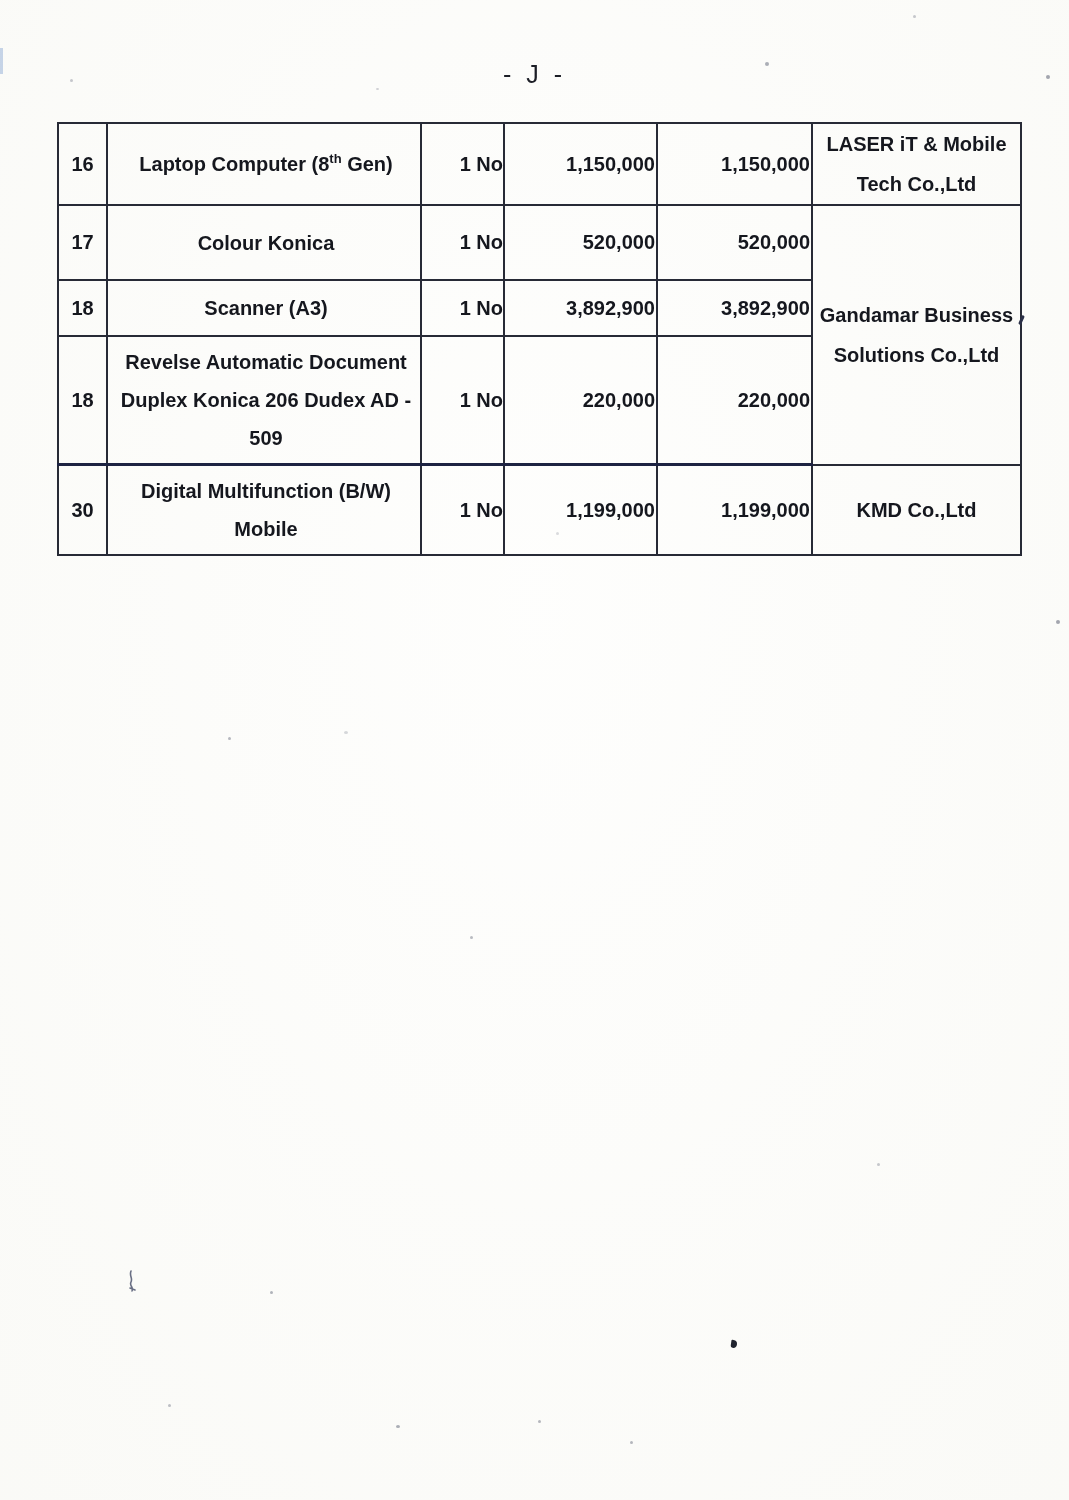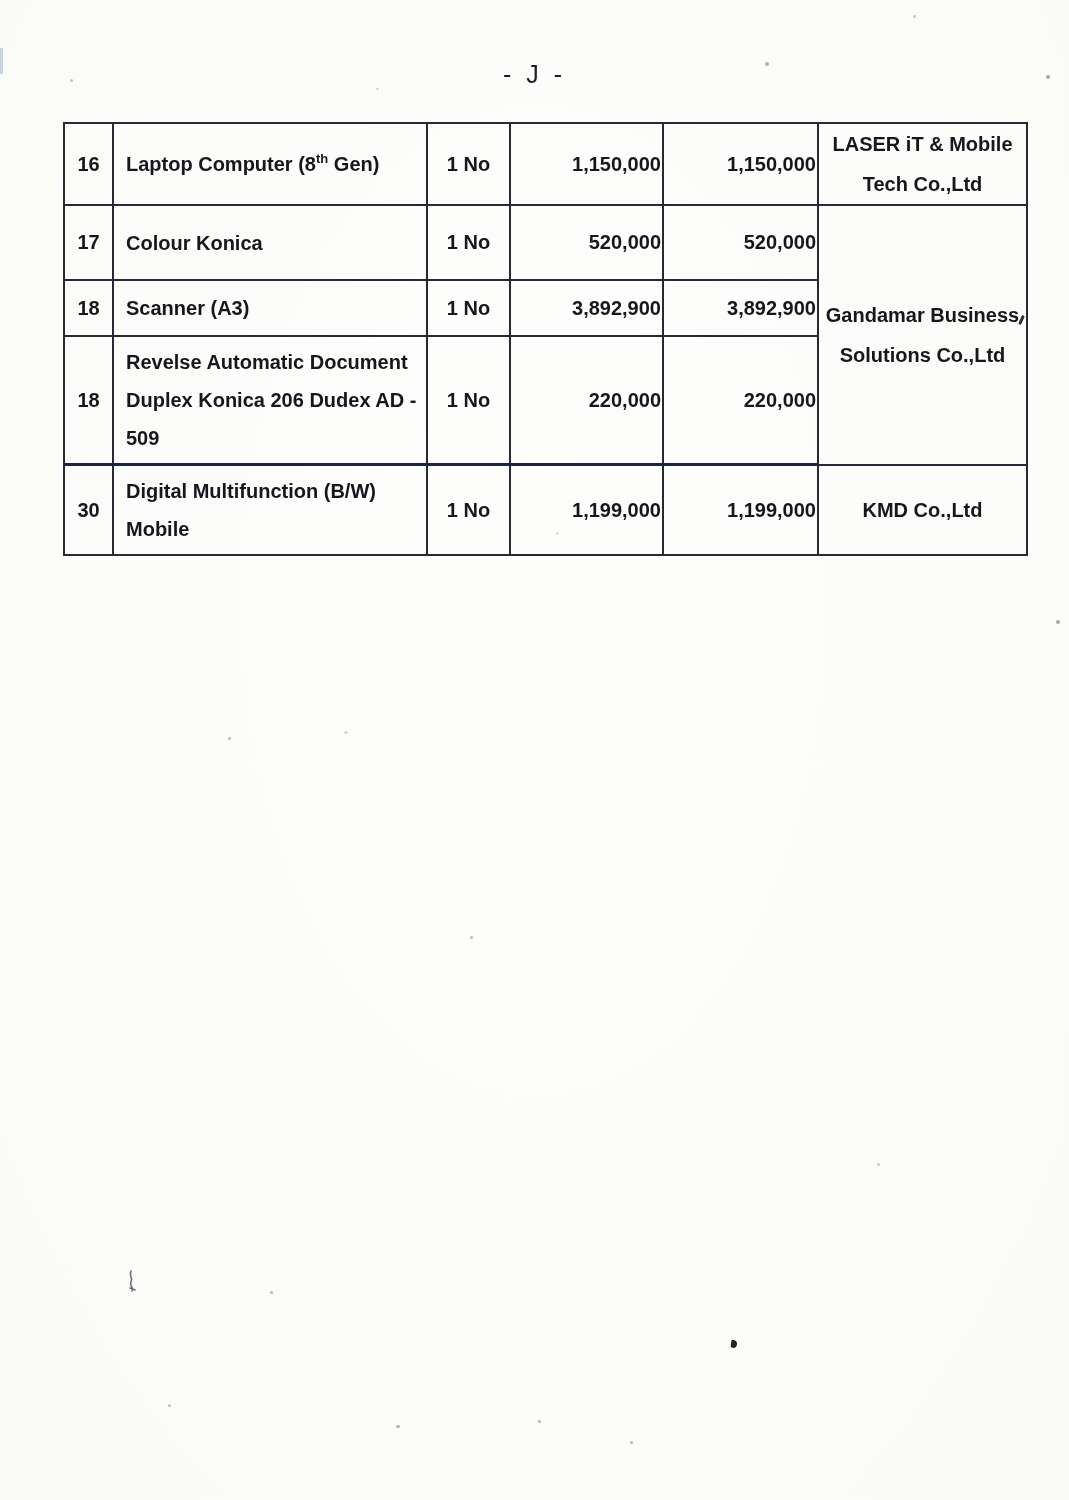--- a/index.html
+++ b/index.html
@@ -21,42 +21,42 @@
     position: absolute;
     top: 60px; left: 0; width: 100%;
     text-align: center;
     font-size: 25px;
     font-weight: 400;
     letter-spacing: 4px;
     color: #1c1e26;
   }
   table.doc-table {
     position: absolute;
-    left: 63px; top: 122px;
+    left: 57px; top: 122px;
     width: 963px;
     border-collapse: collapse;
     table-layout: fixed;
   }
   .doc-table td {
     border: 2px solid #272a36;
     font-size: 20px;
     font-weight: 700;
     color: #15171e;
     vertical-align: middle;
     overflow: hidden;
   }
   tr.r16 { height: 78px; }
   tr.r17 { height: 75px; }
   tr.r18 { height: 56px; }
   tr.r19 { height: 114px; }
   tr.r20 { height: 69px; }
   tr.r19 td { border-bottom: 3px solid #1d2342; }
   td.c-no   { text-align: center; }
-  td.c-desc { text-align: left; padding: 6px 8px 6px 12px; line-height: 1.9; }
-  td.c-qty  { text-align: center; }
+  td.c-desc { text-align: center; padding: 6px 8px 6px 12px; line-height: 1.9; }
+  td.c-qty  { text-align: right; }
   td.c-price{ text-align: right; padding-right: 1px; }
   td.c-supplier { text-align: center; padding: 0 6px; line-height: 2.0; }
   .sup { font-size: 13px; vertical-align: super; line-height: 0; }
 
   
   .speck {
     position: absolute; border-radius: 50%;
     background: #4a5064; pointer-events: none;
   }
   .edge-mark {

